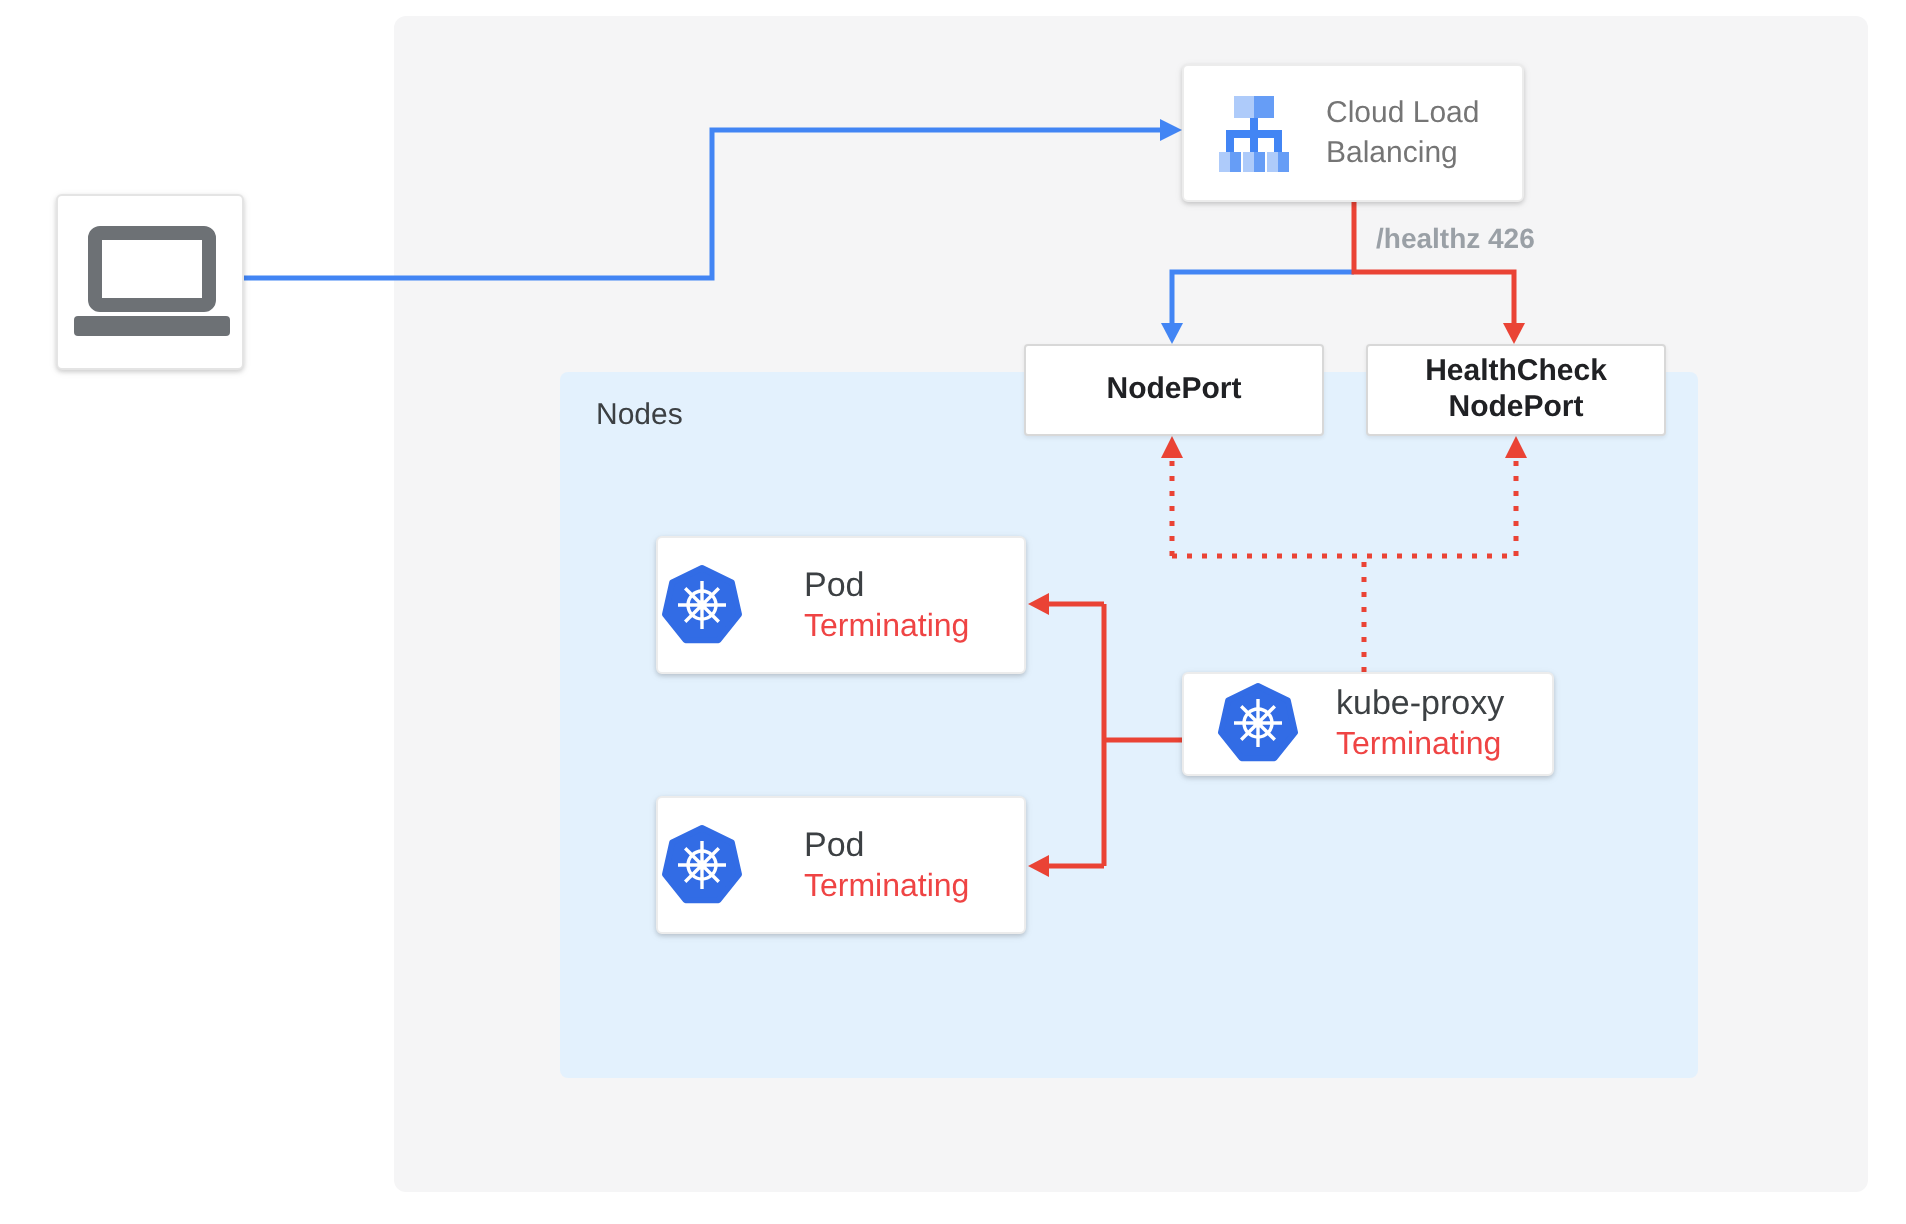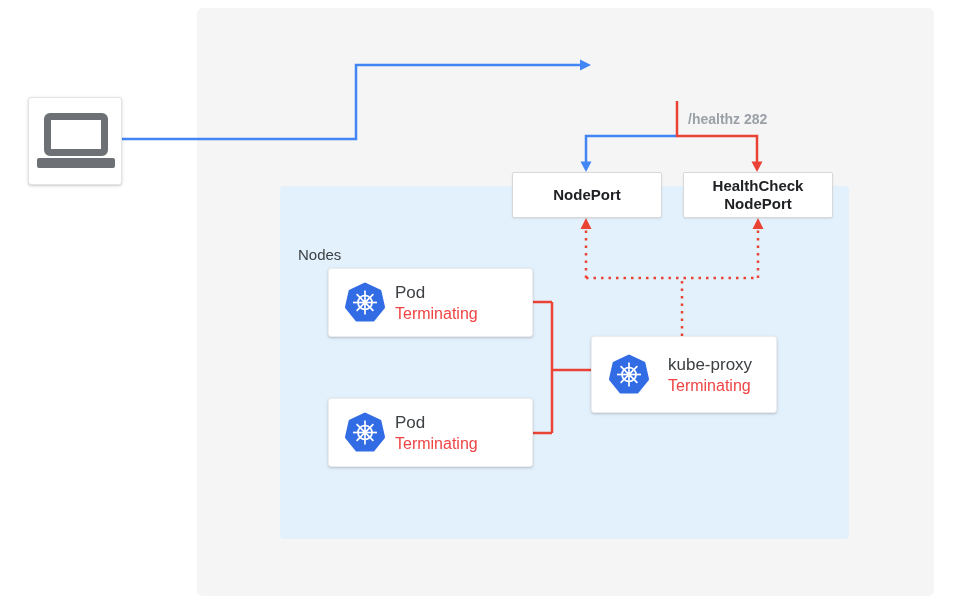--- a/index.html
+++ b/index.html
@@ -4,21 +4,21 @@
 <style>
   html,body{margin:0;padding:0;background:#ffffff;}
   body{font-family:"Liberation Sans", sans-serif;}
   .stage{position:relative;width:953px;height:612px;background:#ffffff;overflow:hidden;}
 
   .panel{position:absolute;left:197px;top:8px;width:737px;height:588px;
          background:#f5f5f6;border-radius:6px;}
 
   .nodes-group{position:absolute;left:280px;top:186px;width:569px;height:353px;
                background:#e3f1fd;border-radius:4px;}
-  .nodes-label{position:absolute;left:18px;top:13px;font-size:15px;color:#3c4043;margin-top:47px;}
+  .nodes-label{position:absolute;left:18px;top:13px;font-size:15px;color:#3c4043;}
 
   .connectors{position:absolute;left:0;top:0;width:953px;height:612px;pointer-events:none;}
 
   .card{position:absolute;background:#ffffff;border:1px solid #ececec;border-radius:3px;
         box-shadow:0 1px 2px rgba(0,0,0,0.14),0 1px 4px rgba(0,0,0,0.08);
         box-sizing:border-box;display:flex;align-items:center;}
 
   .laptop-card{left:28px;top:97px;width:94px;height:88px;display:block;border-color:#e4e4e4;}
   .laptop{position:absolute;left:0;top:0;width:94px;height:88px;}
   .laptop .screen{position:absolute;left:15px;top:15px;width:64px;height:43px;
@@ -32,24 +32,24 @@
   .healthz{position:absolute;left:688px;top:111px;font-size:14px;font-weight:bold;color:#9aa0a6;}
 
   .port-box{position:absolute;width:150px;height:46px;background:#ffffff;border:1px solid #d8d8d8;
             border-radius:2px;box-sizing:border-box;display:flex;align-items:center;justify-content:center;
             box-shadow:0 1px 2px rgba(0,0,0,0.08);}
   .port-box span{display:block;width:124px;text-align:center;font-size:15px;font-weight:bold;
                  color:#202124;line-height:18px;}
   .nodeport-box{left:512px;top:172px;}
   .healthcheck-box{left:683px;top:172px;}
 
-  .pod-card{width:205px;height:69px;padding-left:15px;gap:9px;}
+  .pod-card{width:185px;height:69px;padding-left:1px;gap:30px;}
   .pod1{left:328px;top:268px;}
   .pod2{left:328px;top:398px;}
-  .kproxy-card{left:591px;top:336px;width:186px;height:77px;padding-left:16px;gap:18px;}
+  .kproxy-card{left:591px;top:336px;width:186px;height:52px;padding-left:16px;gap:18px;}
 
   .card-title{font-size:17px;line-height:22px;color:#3c4043;}
   .card-sub{font-size:16px;line-height:20px;color:#ef4444;}
 
   .k8s-icon{width:42px;height:42px;flex:0 0 42px;}
   .clb-icon{width:48px;height:48px;flex:0 0 48px;}
 </style>
 </head>
 <body>
 
@@ -95,22 +95,40 @@
     <polygon points="514,433 524.5,427.5 524.5,438.5" fill="#ea4335"></polygon>
   </svg>
 
   <div class="card laptop-card">
     <div class="laptop">
       <div class="screen"></div>
       <div class="base"></div>
     </div>
   </div>
 
+  <div class="card clb-card">
+    <svg class="clb-icon" viewBox="0 0 48 48">
+      <rect x="14" y="5" width="10" height="11" fill="#aecbfa"></rect>
+      <rect x="24" y="5" width="10" height="11" fill="#669df6"></rect>
+      <rect x="22" y="16" width="4" height="6" fill="#4285f4"></rect>
+      <rect x="10" y="22" width="28" height="4" fill="#4285f4"></rect>
+      <rect x="10" y="26" width="4" height="7" fill="#4285f4"></rect>
+      <rect x="22" y="26" width="4" height="7" fill="#4285f4"></rect>
+      <rect x="34" y="26" width="4" height="7" fill="#4285f4"></rect>
+      <rect x="6.5" y="33" width="5.5" height="10" fill="#aecbfa"></rect>
+      <rect x="12" y="33" width="5.5" height="10" fill="#669df6"></rect>
+      <rect x="18.5" y="33" width="5.5" height="10" fill="#aecbfa"></rect>
+      <rect x="24" y="33" width="5.5" height="10" fill="#669df6"></rect>
+      <rect x="30.5" y="33" width="5.5" height="10" fill="#aecbfa"></rect>
+      <rect x="36" y="33" width="5.5" height="10" fill="#669df6"></rect>
+    </svg>
+    <div class="clb-label">Cloud Load Balancing</div>
+  </div>
 
-  <div class="healthz">/healthz 282</div>
+  <div class="healthz">/healthz 426</div>
 
   <div class="port-box nodeport-box">
     <span>NodePort</span>
   </div>
 
   <div class="port-box healthcheck-box">
     <span>HealthCheck NodePort</span>
   </div>
 
   <div class="card pod-card pod1">

